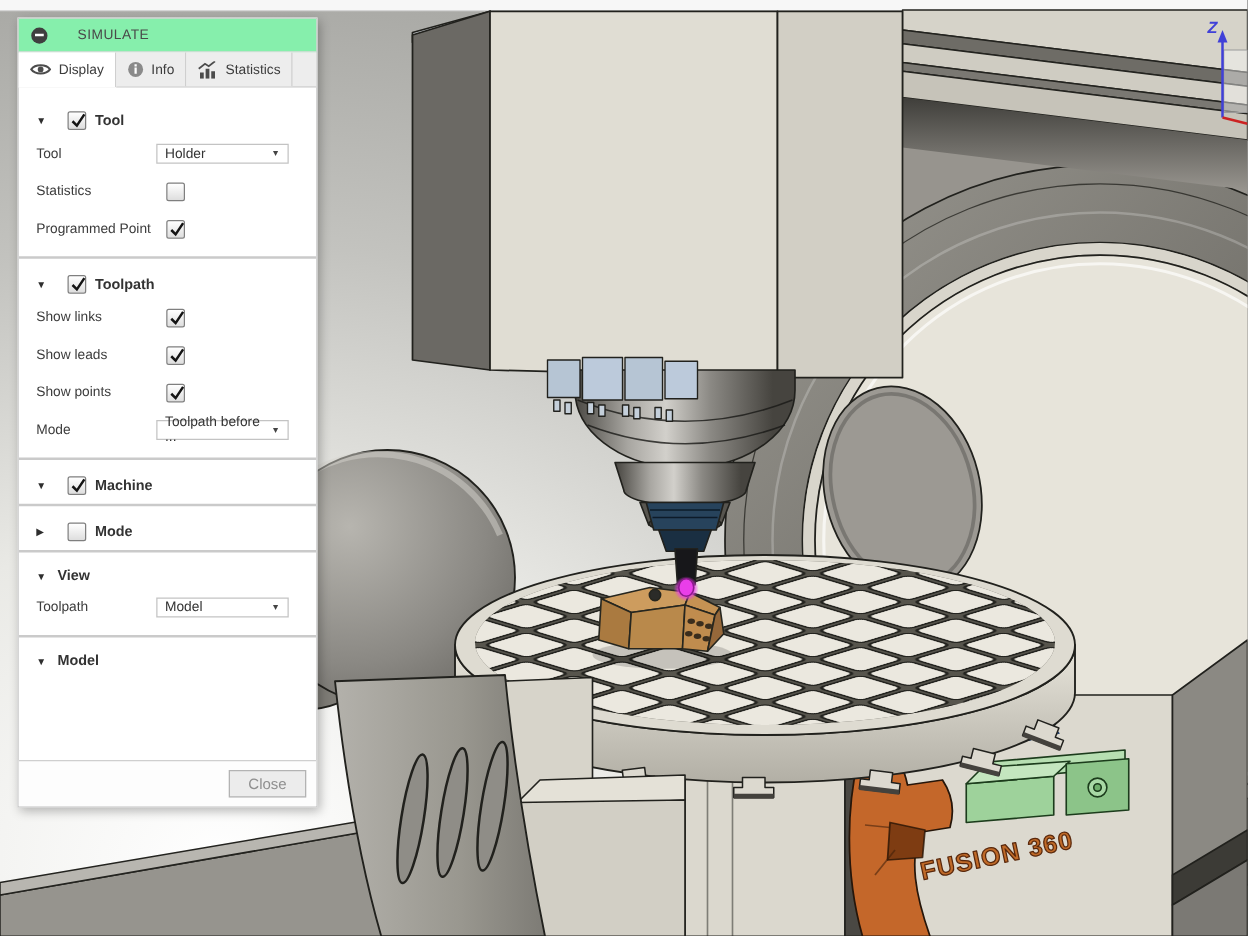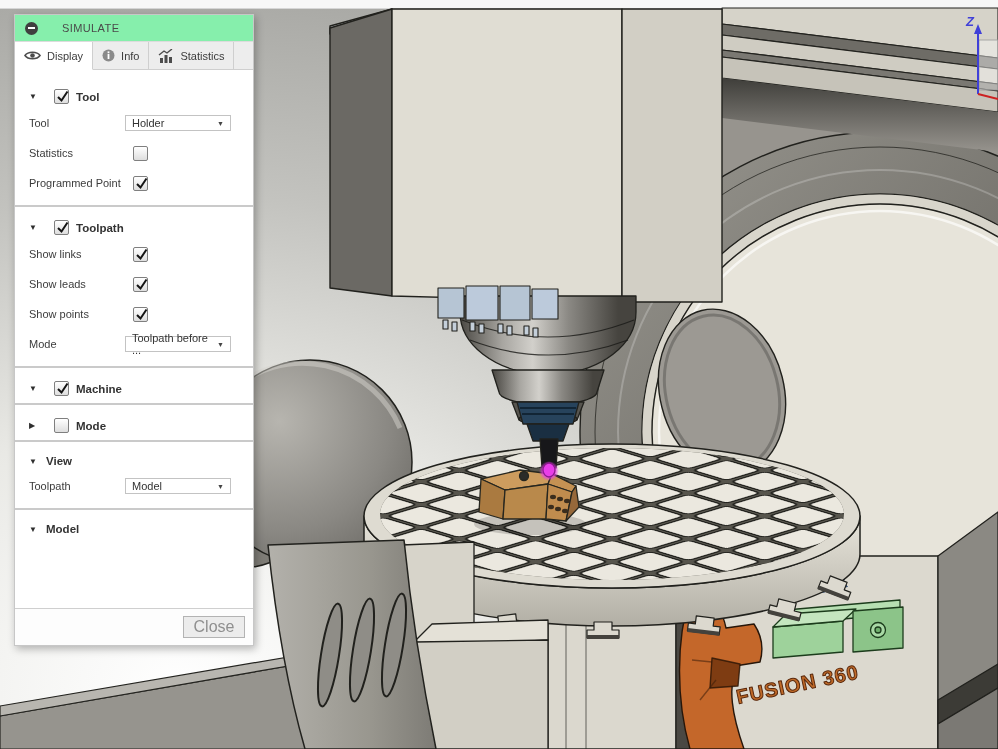--- a/index.html
+++ b/index.html
@@ -41,21 +41,21 @@
   .dd .caret{font-size:7px;color:#444;}
   .sep{height:2px;background:#cacaca;margin:7px 0 0 0;}
   .slider{position:relative;width:88px;height:15px;margin-left:8px;}
   .slider .track{position:absolute;left:0;right:0;top:5px;height:5px;background:#636363;border-radius:3px;}
   .slider .fill{position:absolute;left:0;top:5px;height:5px;background:#7b97cc;border-radius:3px 0 0 3px;}
   .slider .handle{position:absolute;top:0;width:14px;height:15px;margin-left:-7px;
       background:linear-gradient(#f4f4f4,#b9b9b9);border:1px solid #5c5c5c;box-sizing:border-box;
       clip-path:polygon(50% 0,100% 38%,100% 100%,0 100%,0 38%);}
   .panel-footer{border-top:1px solid #cfcfcf;padding:7px 8px;display:flex;justify-content:flex-end;background:#fdfdfd;}
   .btn-close{width:62px;height:22px;background:#ececec;border:1px solid #b3b3b3;
-             color:#8f8f8f;font-size:16px;font-family:inherit;}
+             color:#8f8f8f;font-size:12px;font-family:inherit;}
 </style>
 </head>
 <body>
 
 <div class="app">
 
 <svg class="viewport-svg" width="998" height="749" viewBox="0 0 998 749">
   <defs>
     <radialGradient id="bgGrad" cx="18%" cy="92%" r="120%">
       <stop offset="0%" stop-color="#ffffff"></stop>

